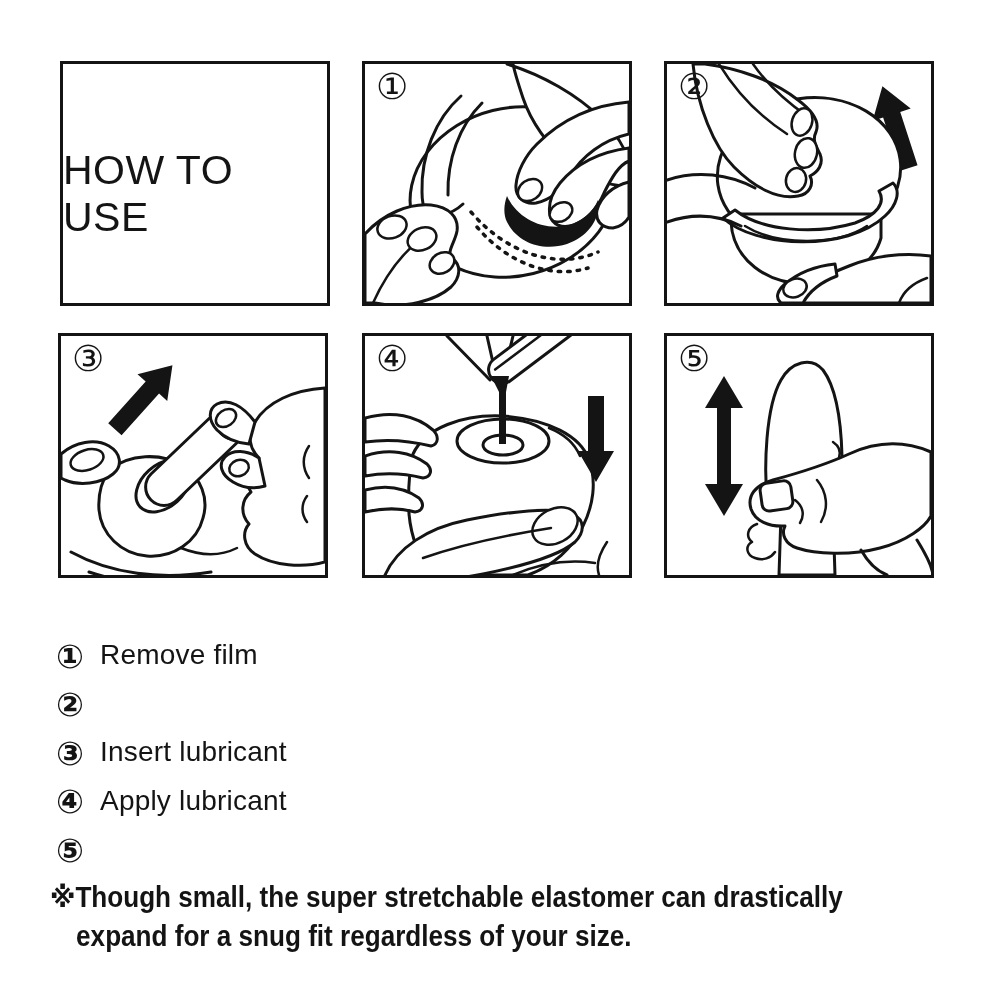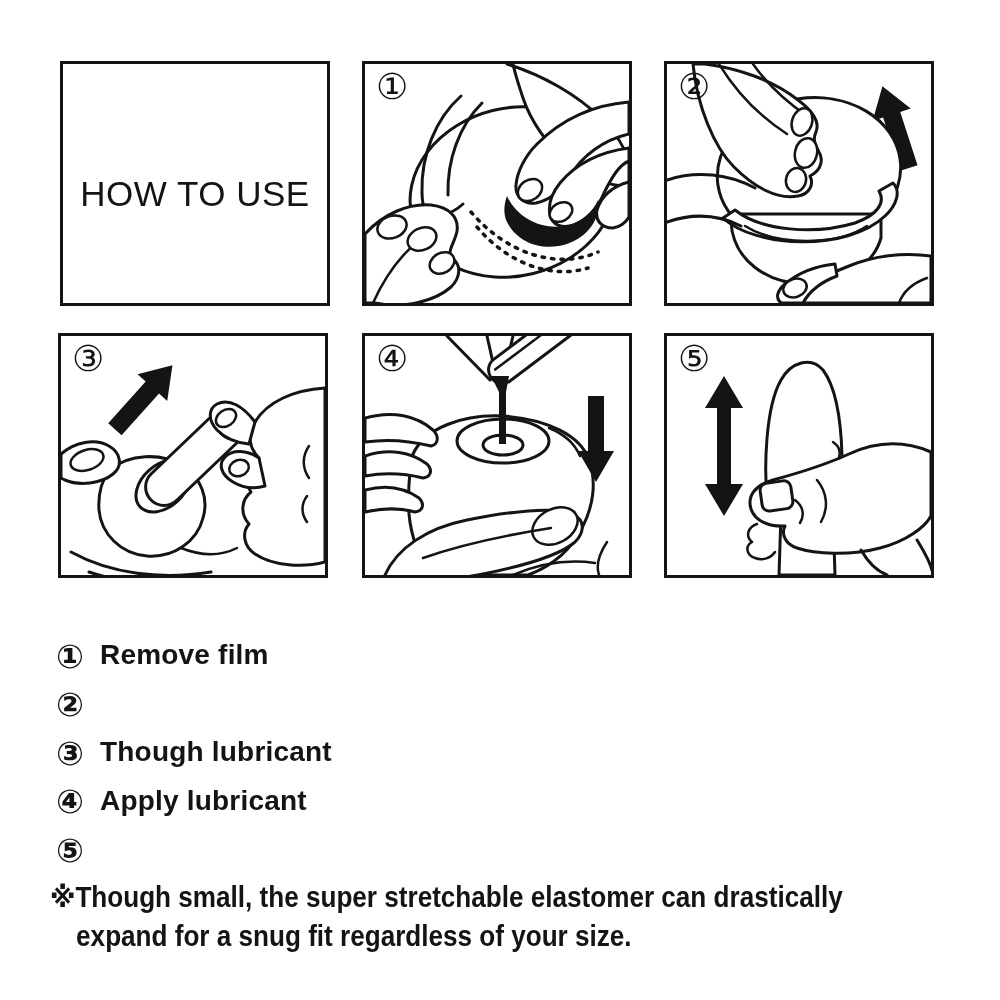--- a/index.html
+++ b/index.html
@@ -8,27 +8,27 @@
   .sheet{position:relative;width:1000px;height:1000px;background:#fff;}
 
   .panel{position:absolute;width:270px;height:245px;box-sizing:border-box;
          border:3px solid #141414;background:#fff;}
   .panel svg{position:absolute;left:0;top:0;display:block;}
   .pnum{position:absolute;left:11px;top:5px;z-index:5;
         font-family:"DejaVu Sans",sans-serif;font-size:36px;line-height:1;
         color:#141414;}
 
   .howto{position:absolute;inset:0;display:flex;align-items:center;justify-content:center;
-         font-size:35px;letter-spacing:.5px;padding-top:20px;}
+         font-size:41px;letter-spacing:.5px;padding-top:20px;}
 
   .steps{position:absolute;left:56px;top:632px;}
   .step{display:flex;align-items:center;height:48.5px;gap:8px;}
   .step .num{font-family:"DejaVu Sans",sans-serif;font-size:33px;font-weight:bold;
              line-height:1;width:36px;}
-  .step .label{font-size:28px;font-weight:bold;letter-spacing:.2px;padding-bottom:2px;}
+  .step .label{font-size:28px;font-weight:normal;letter-spacing:.2px;padding-bottom:2px;}
 
   .note{position:absolute;left:50px;top:878px;width:1100px;
         font-size:29px;font-weight:bold;line-height:39px;
         transform:scaleX(0.9);transform-origin:0 0;}
   .note .marker{font-family:"DejaVu Sans",sans-serif;font-weight:bold;}
   .note .line2{padding-left:29px;}
 
   
   .art path,.art ellipse,.art line,.art rect,.art circle{
       fill:none;stroke:#141414;stroke-width:3;
@@ -193,21 +193,21 @@
   <div class="steps">
     <div class="step">
       <span class="num">①</span>
       <span class="label">Remove film</span>
     </div>
     <div class="step">
       <span class="num">②</span>
     </div>
     <div class="step">
       <span class="num">③</span>
-      <span class="label">Though lubricant</span>
+      <span class="label">Insert lubricant</span>
     </div>
     <div class="step">
       <span class="num">④</span>
       <span class="label">Apply lubricant</span>
     </div>
     <div class="step">
       <span class="num">⑤</span>
     </div>
   </div>
 

